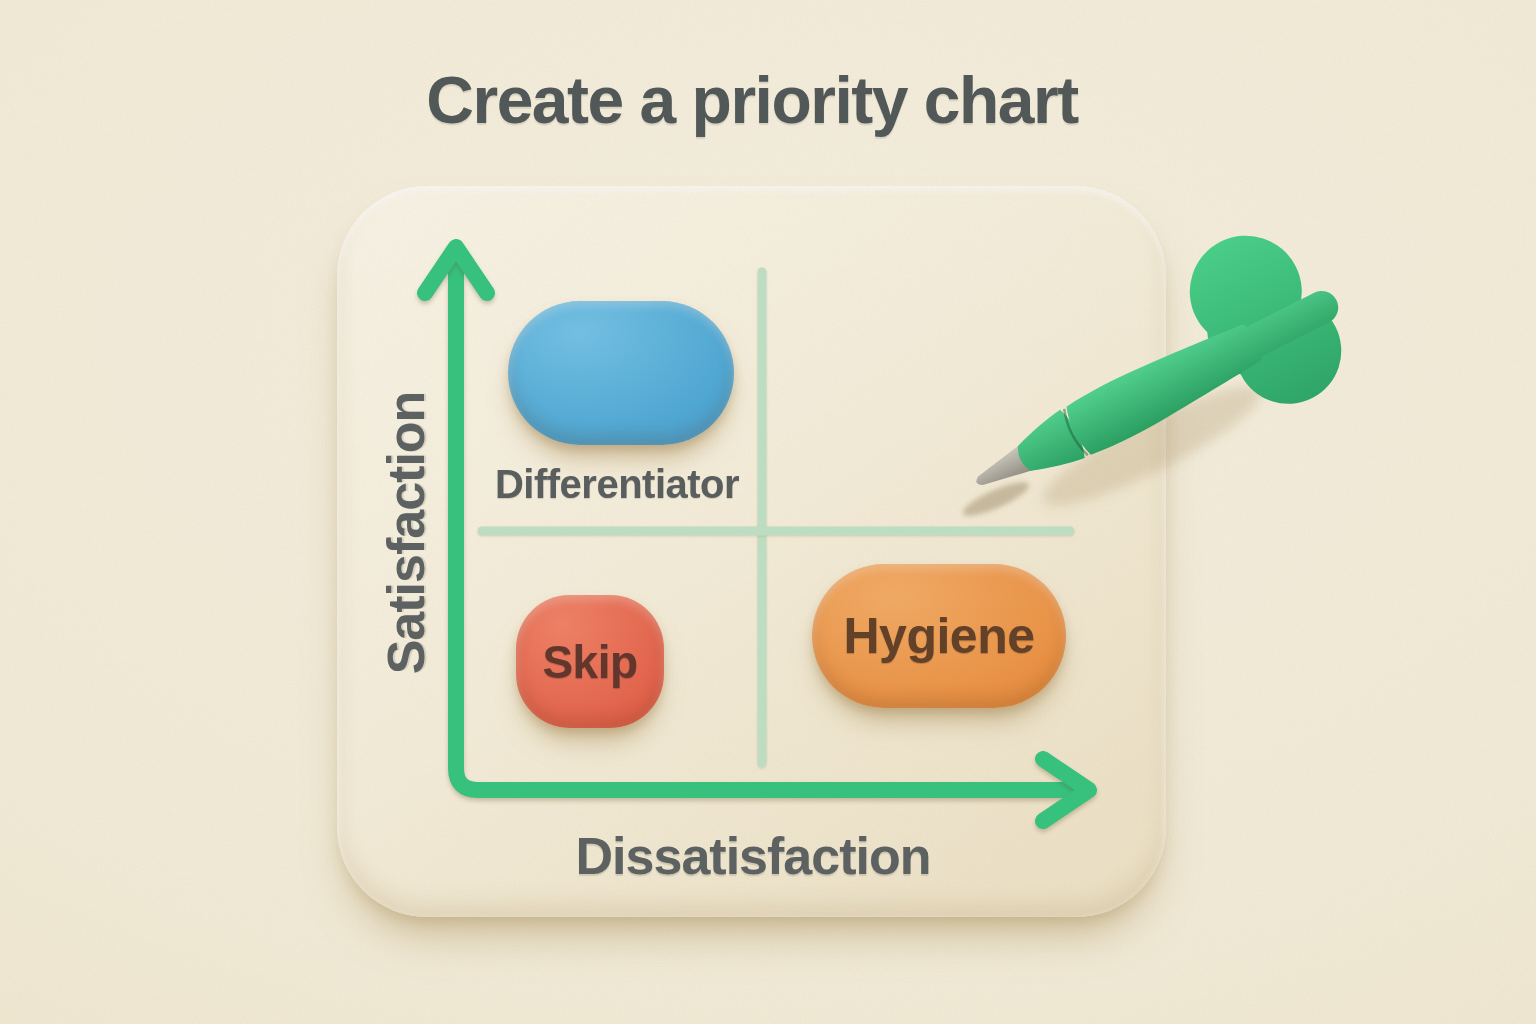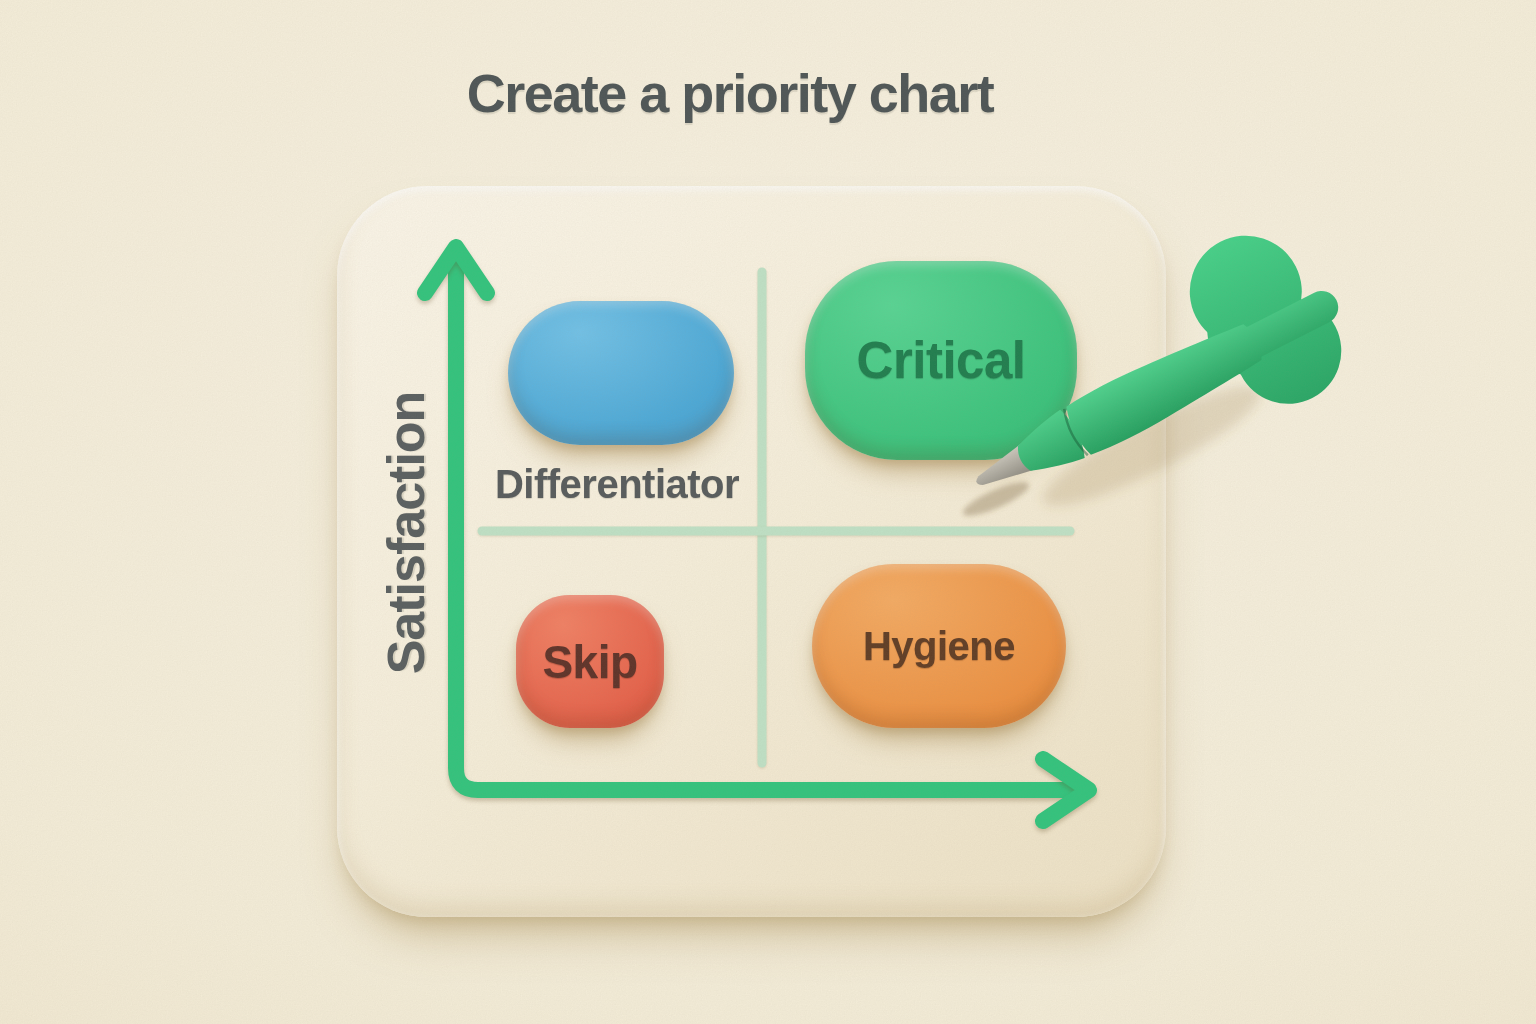--- a/index.html
+++ b/index.html
@@ -2,22 +2,22 @@
 <html><head>
 <meta charset="utf-8">
 <style>
   html,body{margin:0;padding:0;background:#efe8d2;}
   .stage{
     position:relative;width:1536px;height:1024px;overflow:hidden;
     background:radial-gradient(130% 120% at 50% 32%, #f9f3e3 0%, #f6efdb 55%, #eee4c9 100%);
     font-family:"Liberation Sans", sans-serif;
   }
   .title{
-    position:absolute;left:730px;top:62px;transform:translateX(-50%);
-    font-size:54px;font-weight:800;letter-spacing:-1.5px;color:#4b5355;
+    position:absolute;left:752px;top:62px;transform:translateX(-50%);
+    font-size:66px;font-weight:800;letter-spacing:-1.5px;color:#4b5355;
     white-space:nowrap;text-shadow:0 2px 1px rgba(70,70,55,0.15);
   }
   .card{
     position:absolute;left:337px;top:186px;width:829px;height:731px;border-radius:90px;
     background:linear-gradient(145deg,#fdf8ec 0%,#f8f1de 45%,#efe3c7 100%);
     box-shadow:
       0 28px 44px -14px rgba(167,140,82,0.50),
       0 10px 16px -6px rgba(167,140,82,0.30),
       inset 0 4px 8px rgba(255,255,255,0.85),
       inset 0 -12px 22px rgba(173,146,94,0.22);
@@ -43,23 +43,23 @@
     left:805px;top:261px;width:272px;height:199px;border-radius:92px;
     background:radial-gradient(140% 150% at 32% 22%, #55d694 0%, #37c47c 50%, #27a264 100%);
     font-size:51px;color:#1b7d4d;text-shadow:0 1px 1px rgba(0,60,30,0.25);
   }
   .blob.red{
     left:516px;top:595px;width:148px;height:133px;border-radius:54px;
     background:radial-gradient(140% 150% at 32% 22%, #f37f63 0%, #e75f48 52%, #d8492f 100%);
     font-size:46px;color:#5c2f26;text-shadow:0 1px 1px rgba(70,20,10,0.3);
   }
   .blob.orange{
-    left:812px;top:564px;width:254px;height:164px;border-radius:84px;
+    left:812px;top:564px;width:254px;height:144px;border-radius:84px;
     background:radial-gradient(140% 150% at 32% 22%, #f6ab62 0%, #ee9040 52%, #dd7a1f 100%);
-    font-size:40px;color:#5e3a22;text-shadow:0 1px 1px rgba(80,35,10,0.3);
+    font-size:50px;color:#5e3a22;text-shadow:0 1px 1px rgba(80,35,10,0.3);
   }
   .quad-label{
     position:absolute;left:617px;top:484px;transform:translate(-50%,-50%);
     font-size:40px;font-weight:700;color:#54595b;letter-spacing:-0.5px;white-space:nowrap;
     text-shadow:0 1px 1px rgba(70,70,55,0.2);
     text-align:center;
   }
   .axis-label{
     position:absolute;font-size:52px;font-weight:700;color:#575d5f;
     letter-spacing:-1px;white-space:nowrap;text-shadow:0 2px 1px rgba(70,70,55,0.18);
@@ -85,33 +85,31 @@
     </g>
 
     <g stroke="#2ec57d" stroke-width="16" fill="none" stroke-linecap="round" stroke-linejoin="round">
       <path class="axis-stroke" d="M456,262 L456,768 Q456,790 478,790 L1070,790"></path>
       <polyline class="axis-stroke" points="425,293 456,247 487,293"></polyline>
       <polyline class="axis-stroke" points="1043,759 1089,790 1043,821"></polyline>
     </g>
   </svg>
 
   <div class="blob blue"></div>
-  <div class="blob green">
-    <span>Critical</span>
-  </div>
   <div class="blob red">
     <span>Skip</span>
   </div>
   <div class="blob orange">
     <span>Hygiene</span>
   </div>
 
   <div class="quad-label">Differentiator</div>
 
   <div class="axis-label y">Satisfaction</div>
+  <div class="axis-label x">Dissatisfaction</div>
 
   <svg class="layer" viewBox="0 0 1536 1024">
     <defs>
       <linearGradient id="gradTip" gradientUnits="userSpaceOnUse" x1="0" y1="-18" x2="0" y2="18">
         <stop offset="0" stop-color="#d6d3c9"></stop>
           <stop offset="1" stop-color="#86837a"></stop>
       </linearGradient>
       <linearGradient id="gradDart" gradientUnits="userSpaceOnUse" x1="0" y1="-34" x2="0" y2="34">
         <stop offset="0" stop-color="#4fd892"></stop>
           <stop offset="1" stop-color="#1d9c5b"></stop>

